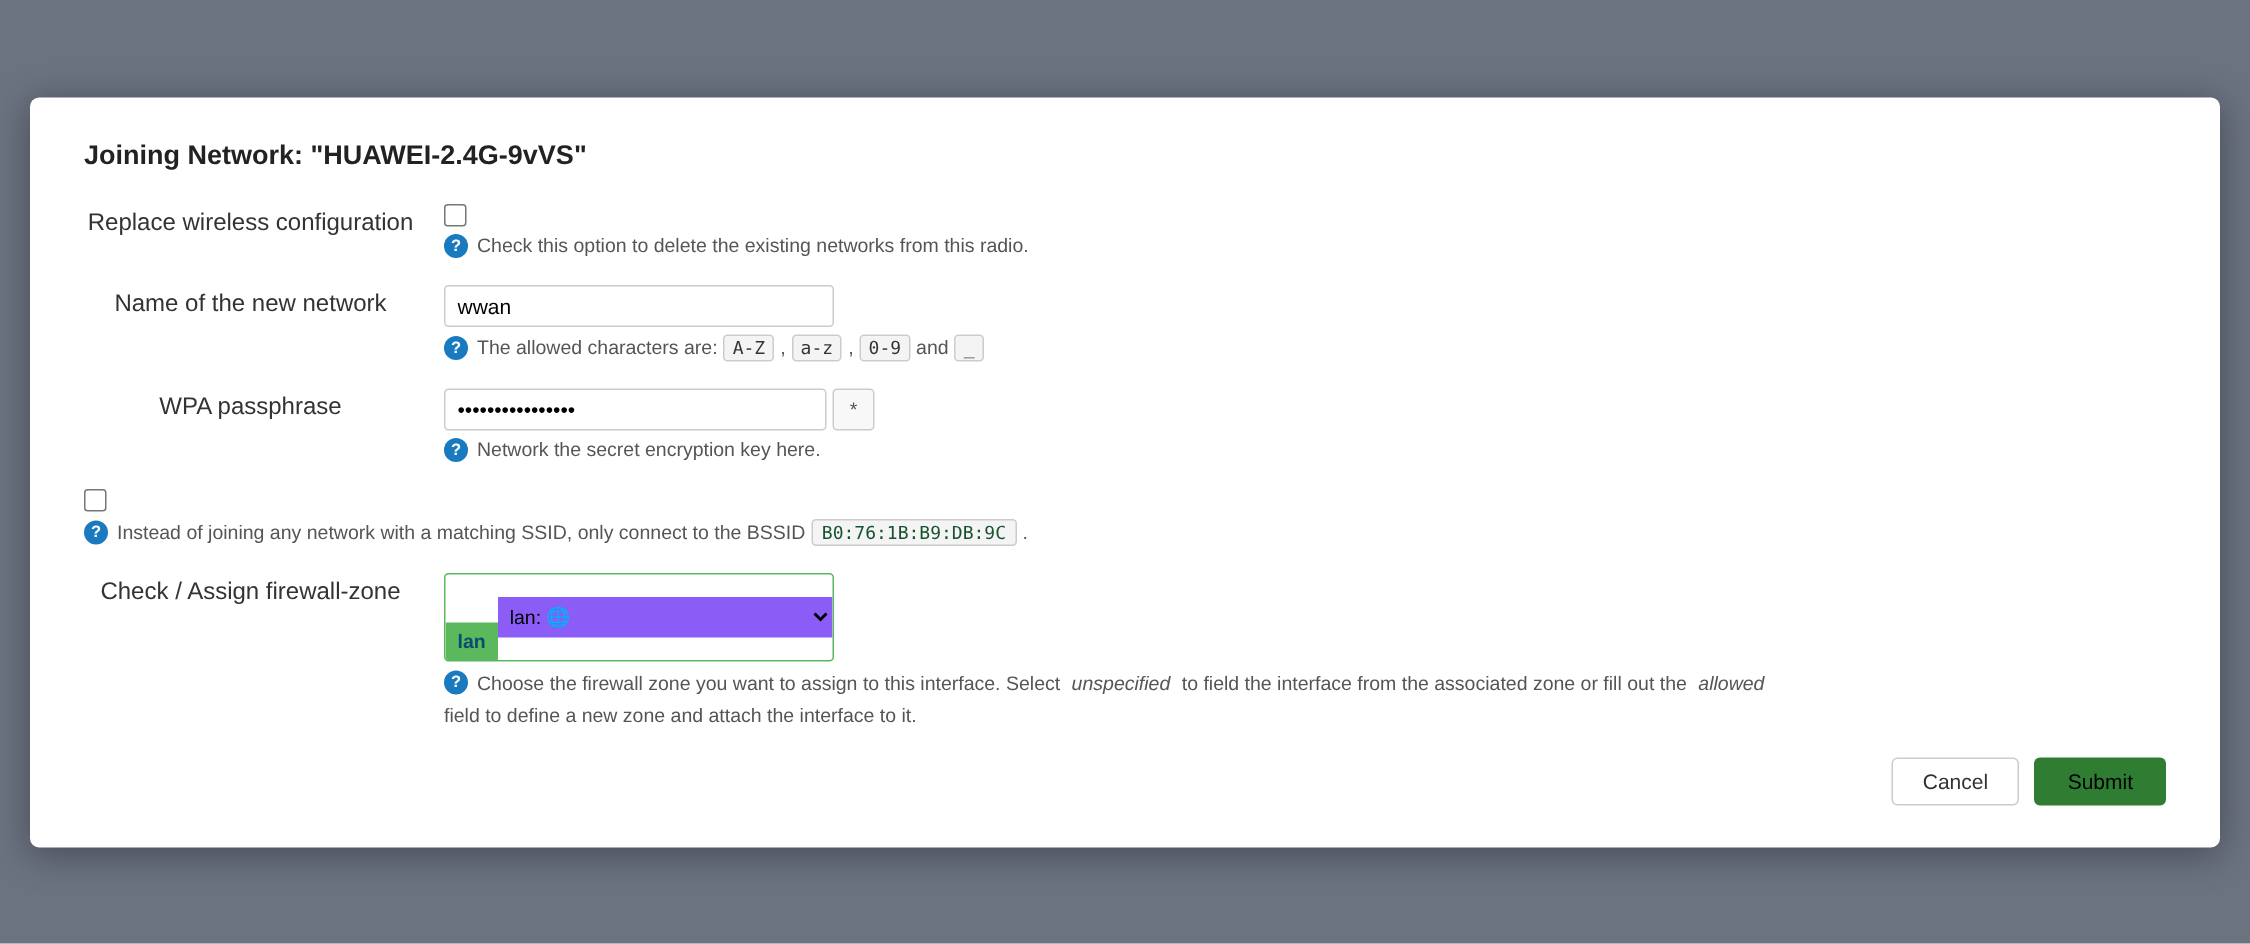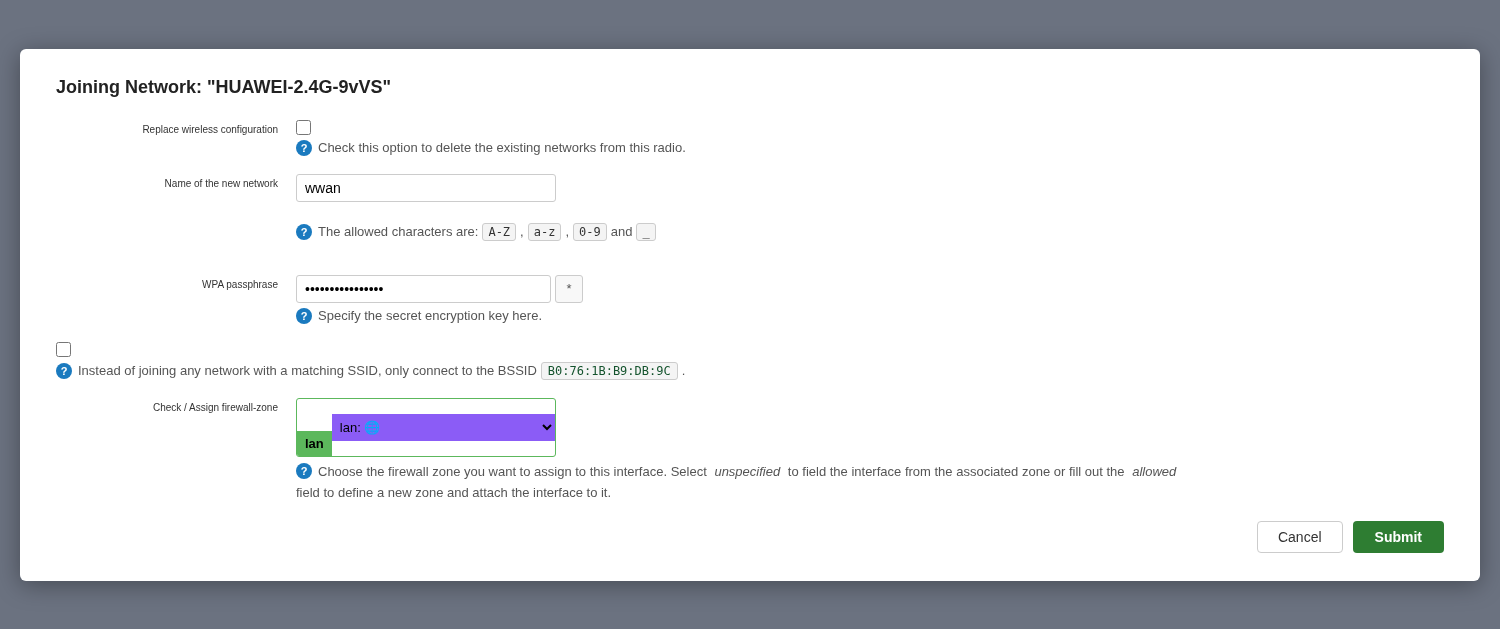--- a/index.html
+++ b/index.html
@@ -36,25 +36,25 @@
       color: #222;
     }
     .form-row {
       display: flex;
       align-items: flex-start;
       margin-bottom: 18px;
     }
     .form-label {
       width: 240px;
       min-width: 240px;
-      text-align: right;
+      text-align: center;
       padding-right: 18px;
       padding-top: 4px;
       color: #333;
-      font-size: 10px;
+      font-size: 16px;
     }
     .form-content {
       flex: 1;
       display: flex;
       flex-direction: column;
     }
     .form-content input[type="text"],
     .form-content input[type="password"] {
       width: 260px;
       padding: 5px 8px;
@@ -88,21 +88,21 @@
     }
     .code-badge {
       display: inline-block;
       background: #f4f4f4;
       border: 1px solid #ccc;
       border-radius: 3px;
       padding: 1px 5px;
       font-family: monospace;
       font-size: 12px;
       color: #333;
-      margin: 16px 2px;
+      margin: 0 2px;
     }
     .checkbox-row {
       display: flex;
       align-items: center;
     }
     .checkbox-row input[type="checkbox"] {
       width: 15px;
       height: 15px;
       cursor: pointer;
     }
@@ -128,21 +128,21 @@
       display: flex;
       align-items: center;
       gap: 0;
       border: 1px solid #5cb85c;
       border-radius: 3px;
       overflow: hidden;
       width: 260px;
     }
     .firewall-badge {
       background: #5cb85c;
-      color: #000000;
+      color: #0c4a6e;
       padding: 5px 8px;
       font-size: 13px;
       font-weight: bold;
       white-space: nowrap;
       margin-top: 32px;
     }
     .firewall-select {
       flex: 1;
       border: none;
       outline: none;
@@ -175,25 +175,25 @@
       background: #fff;
       border-radius: 4px;
       font-size: 14px;
       cursor: pointer;
       color: #333;
     }
     .btn-submit {
       padding: 7px 22px;
       border: none;
       background: #2e7d32;
-      color: #ffffff;
+      color: #000000;
       border-radius: 4px;
       font-size: 14px;
       cursor: pointer;
-      font-weight: bold;
+      font-weight: normal;
     }
     .help-long {
       max-width: 1100px;
       line-height: 1.5;
     }
   </style>
 </head>
 <body>
 
 <div class="modal-overlay">
@@ -234,21 +234,21 @@
 
     <div class="form-row">
       <div class="form-label">WPA passphrase</div>
       <div class="form-content">
         <div class="password-wrap">
           <input type="password" value="mysecretpassword" style="width: 255px;">
           <button class="toggle-pass-btn">*</button>
         </div>
         <div class="help-text">
           <span class="help-icon">?</span>
-          <span>Specify the secret encryption key here.</span>
+          <span>Network the secret encryption key here.</span>
         </div>
       </div>
     </div>
 
     <div class="form-row">
       <div class="form-content">
         <div class="checkbox-row">
           <input type="checkbox" style="">
         </div>
         <div class="help-text">

